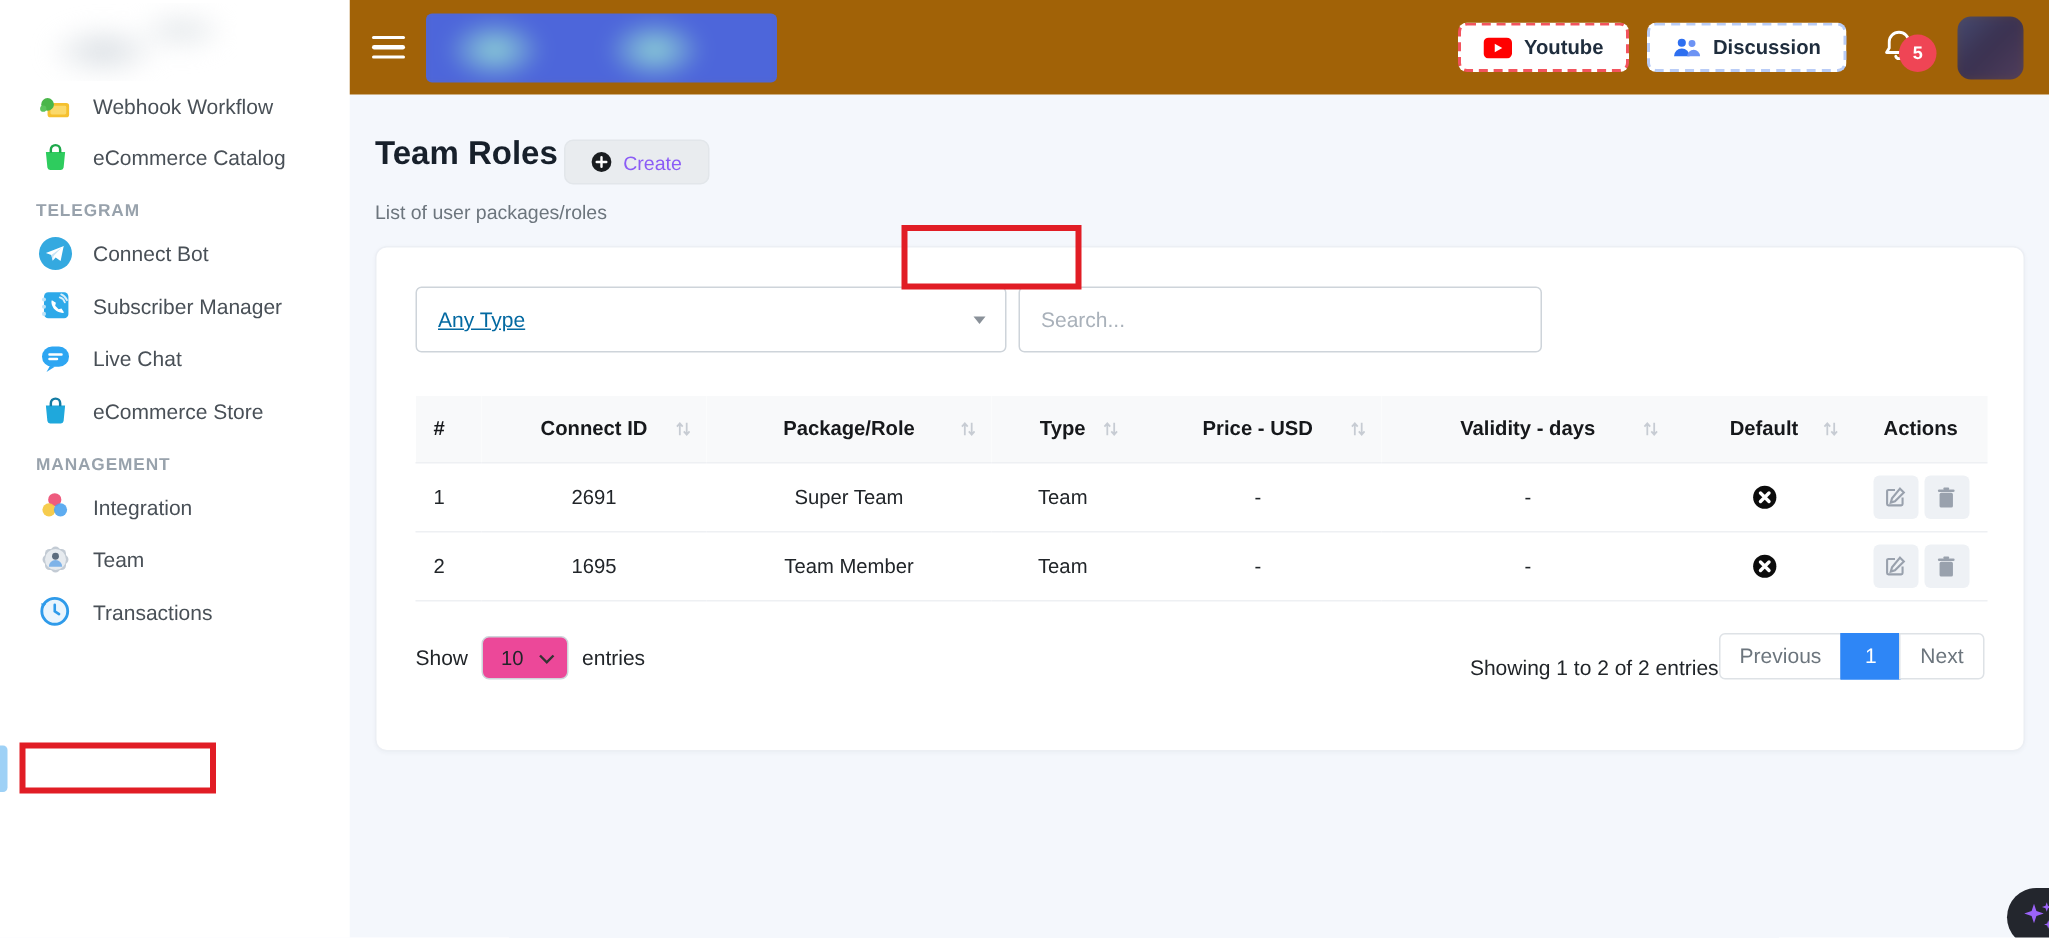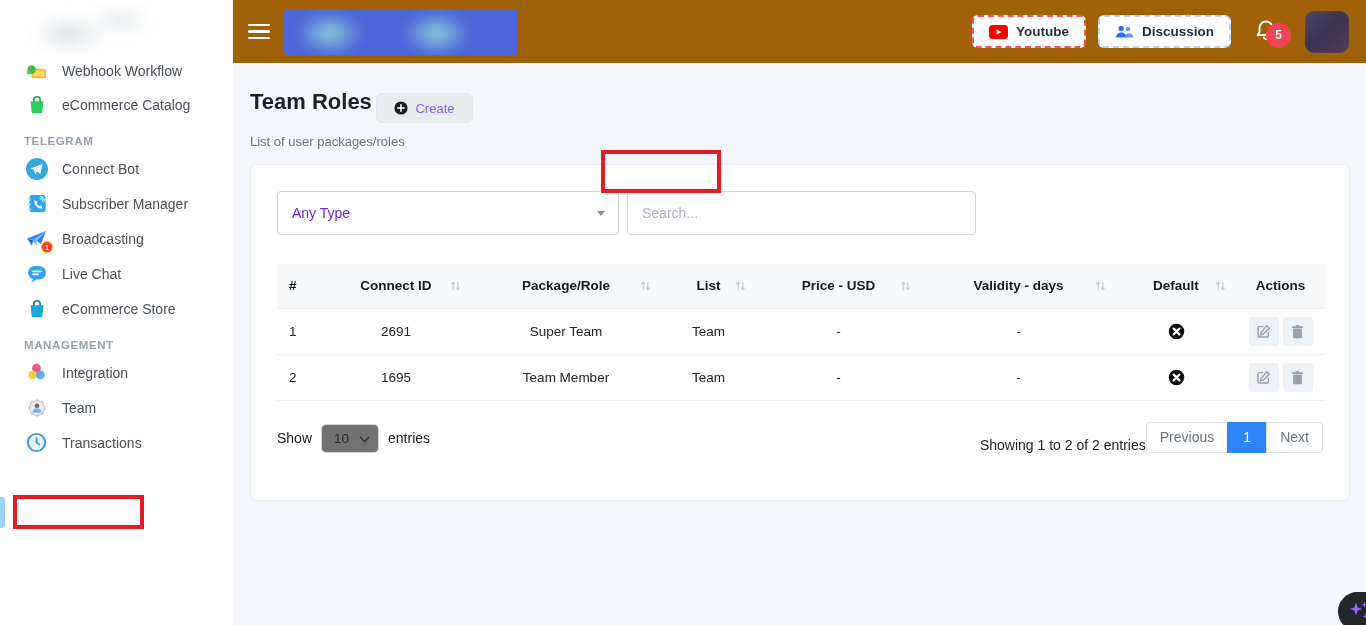--- a/index.html
+++ b/index.html
@@ -66,43 +66,43 @@
   .btn-create { position:absolute; left:143px; top:30px; width:97px; height:30px; background:#e9ecef;
     border:1px solid #e2e6ea; border-radius:6px; display:flex; align-items:center; justify-content:center;
     font-size:13px; color:#8b5cf6; cursor:pointer; }
   .btn-create .cicon { display:flex; margin-right:7px; }
   .page-sub { position:absolute; left:17px; top:71px; font-size:13px; color:#6c757d; }
 
   .card { position:absolute; left:17px; top:101px; width:1100px; min-height:337px; background:#fff;
     border:1px solid #eceff4; border-radius:8px; box-shadow:0 1px 3px rgba(20,40,80,.04); padding:26px; }
 
   .filters { display:flex; }
-  .sel-type { position:relative; width:342px; height:44px; border:1px solid #ced4da; border-radius:4px;
-    display:flex; align-items:center; padding:0 14px; font-size:14px; color:#6d28d9; cursor:pointer; background:#fff; }
+  .sel-type { position:relative; width:394px; height:44px; border:1px solid #ced4da; border-radius:4px;
+    display:flex; align-items:center; padding:0 14px; font-size:14px; color:#0369a1; cursor:pointer; background:#fff;text-decoration:underline; }
   .sel-caret { position:absolute; right:13px; top:19px; width:0; height:0;
     border-left:4.5px solid transparent; border-right:4.5px solid transparent; border-top:5px solid #8a9199; }
   .search-box { margin-left:8px; width:349px; height:44px; border:1px solid #ced4da; border-radius:4px;
     padding:0 14px; font-size:14px; color:#495057; font-family:"Liberation Sans",sans-serif; }
   .search-box::placeholder { color:#a9b1ba; }
 
   table.grid { width:1048px; margin-top:29px; border-collapse:collapse; table-layout:fixed; }
   .grid thead th { background:#f8f9fa; height:44px; font-size:13.5px; font-weight:bold; color:#16181b;
     position:relative; text-align:center; }
   .grid thead th.col-num { text-align:left; padding-left:12px; }
   .grid .sort { position:absolute; right:10px; top:16px; }
   .grid tbody td { height:46px; border-top:1px solid #eef0f3; font-size:13.5px; color:#212529; text-align:center; }
   .grid tbody td.col-num { text-align:left; padding-left:12px; }
   .grid tbody tr:last-child td { border-bottom:1px solid #eef0f3; }
   .act-btn { display:inline-flex; align-items:center; justify-content:center; width:30px; height:29px;
     background:#eef1f5; border:none; border-radius:4px; margin:0 2px; cursor:pointer; vertical-align:middle; }
 
   .card-foot { display:flex; margin-top:15px; align-items:flex-start; }
   .show-group { display:flex; align-items:center; margin-top:8px; font-size:14px; color:#212529; }
   .page-size { position:relative; margin:0 9px; width:58px; height:29px; border:1px solid #ced4da; border-radius:5px;
-    display:flex; align-items:center; padding-left:12px; font-size:13.5px; color:#212529; cursor:pointer; background:#737373; }
+    display:flex; align-items:center; padding-left:12px; font-size:13.5px; color:#212529; cursor:pointer; background:#ec4899; }
   .page-size svg { position:absolute; right:8px; top:11px; }
   .foot-right { margin-left:auto; display:flex; flex-direction:row; align-items:flex-end; }
   .showing-text { font-size:14px; color:#212529; }
   .pager { display:flex; margin-top:6px; }
   .page-btn { height:31px; background:#fff; border:1px solid #dee2e6; color:#6c757d; font-size:14px;
     display:flex; align-items:center; justify-content:center; cursor:pointer; margin-left:-1px;
     font-family:"Liberation Sans",sans-serif; }
   .page-btn.prev { padding:0 13px; border-radius:4px 0 0 4px; margin-left:0; }
   .page-btn.next { padding:0 13px; border-radius:0 4px 4px 0; }
   .page-btn.current { width:40px; background:#2e86f6; border-color:#2e86f6; color:#fff; }
@@ -164,31 +164,20 @@
             <circle cx="4.5" cy="8" r="1.4" fill="#bfe4f8"></circle>
             <circle cx="4.5" cy="13" r="1.4" fill="#bfe4f8"></circle>
             <circle cx="4.5" cy="18" r="1.4" fill="#bfe4f8"></circle>
             <path d="M10 8.5c-.8 1 0 4.5 2 6.5s5.5 2.8 6.5 2l-1.8-2.8-2 .5-2.4-2.4.5-2Z" fill="#fff"></path>
             <path d="M15.5 6.5a5 5 0 0 1 3.5 3.5M16.5 4.5a7.5 7.5 0 0 1 4 4" stroke="#d9eefb" stroke-width="1.3" fill="none" stroke-linecap="round"></path>
           </svg>
       </span>
       <span class="lbl">Subscriber Manager</span>
     </div>
 
-    <div class="side-item">
-      <span class="icn">
-        <svg width="24" height="24" viewBox="0 0 24 24">
-            <path d="M2 11.5 21 4l-5 13-4.8-3.6Z" fill="#2f86f6"></path>
-            <path d="M7 13.5 21 4l-9.5 10.5.5 4.5Z" fill="#7db5f8"></path>
-            <path d="M2 11.5l6 1.5L7 19l-2-3.5Z" fill="#1b66c9"></path>
-          </svg>
-        <span class="mini-badge">1</span>
-      </span>
-      <span class="lbl">Broadcasting</span>
-    </div>
 
     <div class="side-item">
       <span class="icn">
         <svg width="24" height="24" viewBox="0 0 24 24">
             <rect x="3" y="4" width="18" height="13.5" rx="6.7" fill="#2ea6f2"></rect>
             <path d="M8.5 16.5 6 21l5.5-3.5Z" fill="#2ea6f2"></path>
             <path d="M8 9.3h8M8 12.3h5" stroke="#fff" stroke-width="1.7" stroke-linecap="round"></path>
           </svg>
       </span>
       <span class="lbl">Live Chat</span>
@@ -332,21 +321,21 @@
             <th><span>Connect ID</span>
               <svg class="sort" width="11" height="12" viewBox="0 0 12 12" fill="none" stroke="#c7ccd3" stroke-width="1.3">
                   <path d="M3.5 10.5V2M1.4 4.2 3.5 1.9l2.1 2.3"></path>
                   <path d="M8.5 1.5V10M6.4 7.8 8.5 10.1l2.1-2.3"></path>
                 </svg></th>
             <th><span>Package/Role</span>
               <svg class="sort" width="11" height="12" viewBox="0 0 12 12" fill="none" stroke="#c7ccd3" stroke-width="1.3">
                   <path d="M3.5 10.5V2M1.4 4.2 3.5 1.9l2.1 2.3"></path>
                   <path d="M8.5 1.5V10M6.4 7.8 8.5 10.1l2.1-2.3"></path>
                 </svg></th>
-            <th><span>List</span>
+            <th><span>Type</span>
               <svg class="sort" width="11" height="12" viewBox="0 0 12 12" fill="none" stroke="#c7ccd3" stroke-width="1.3">
                   <path d="M3.5 10.5V2M1.4 4.2 3.5 1.9l2.1 2.3"></path>
                   <path d="M8.5 1.5V10M6.4 7.8 8.5 10.1l2.1-2.3"></path>
                 </svg></th>
             <th><span>Price - USD</span>
               <svg class="sort" width="11" height="12" viewBox="0 0 12 12" fill="none" stroke="#c7ccd3" stroke-width="1.3">
                   <path d="M3.5 10.5V2M1.4 4.2 3.5 1.9l2.1 2.3"></path>
                   <path d="M8.5 1.5V10M6.4 7.8 8.5 10.1l2.1-2.3"></path>
                 </svg></th>
             <th><span>Validity - days</span>

